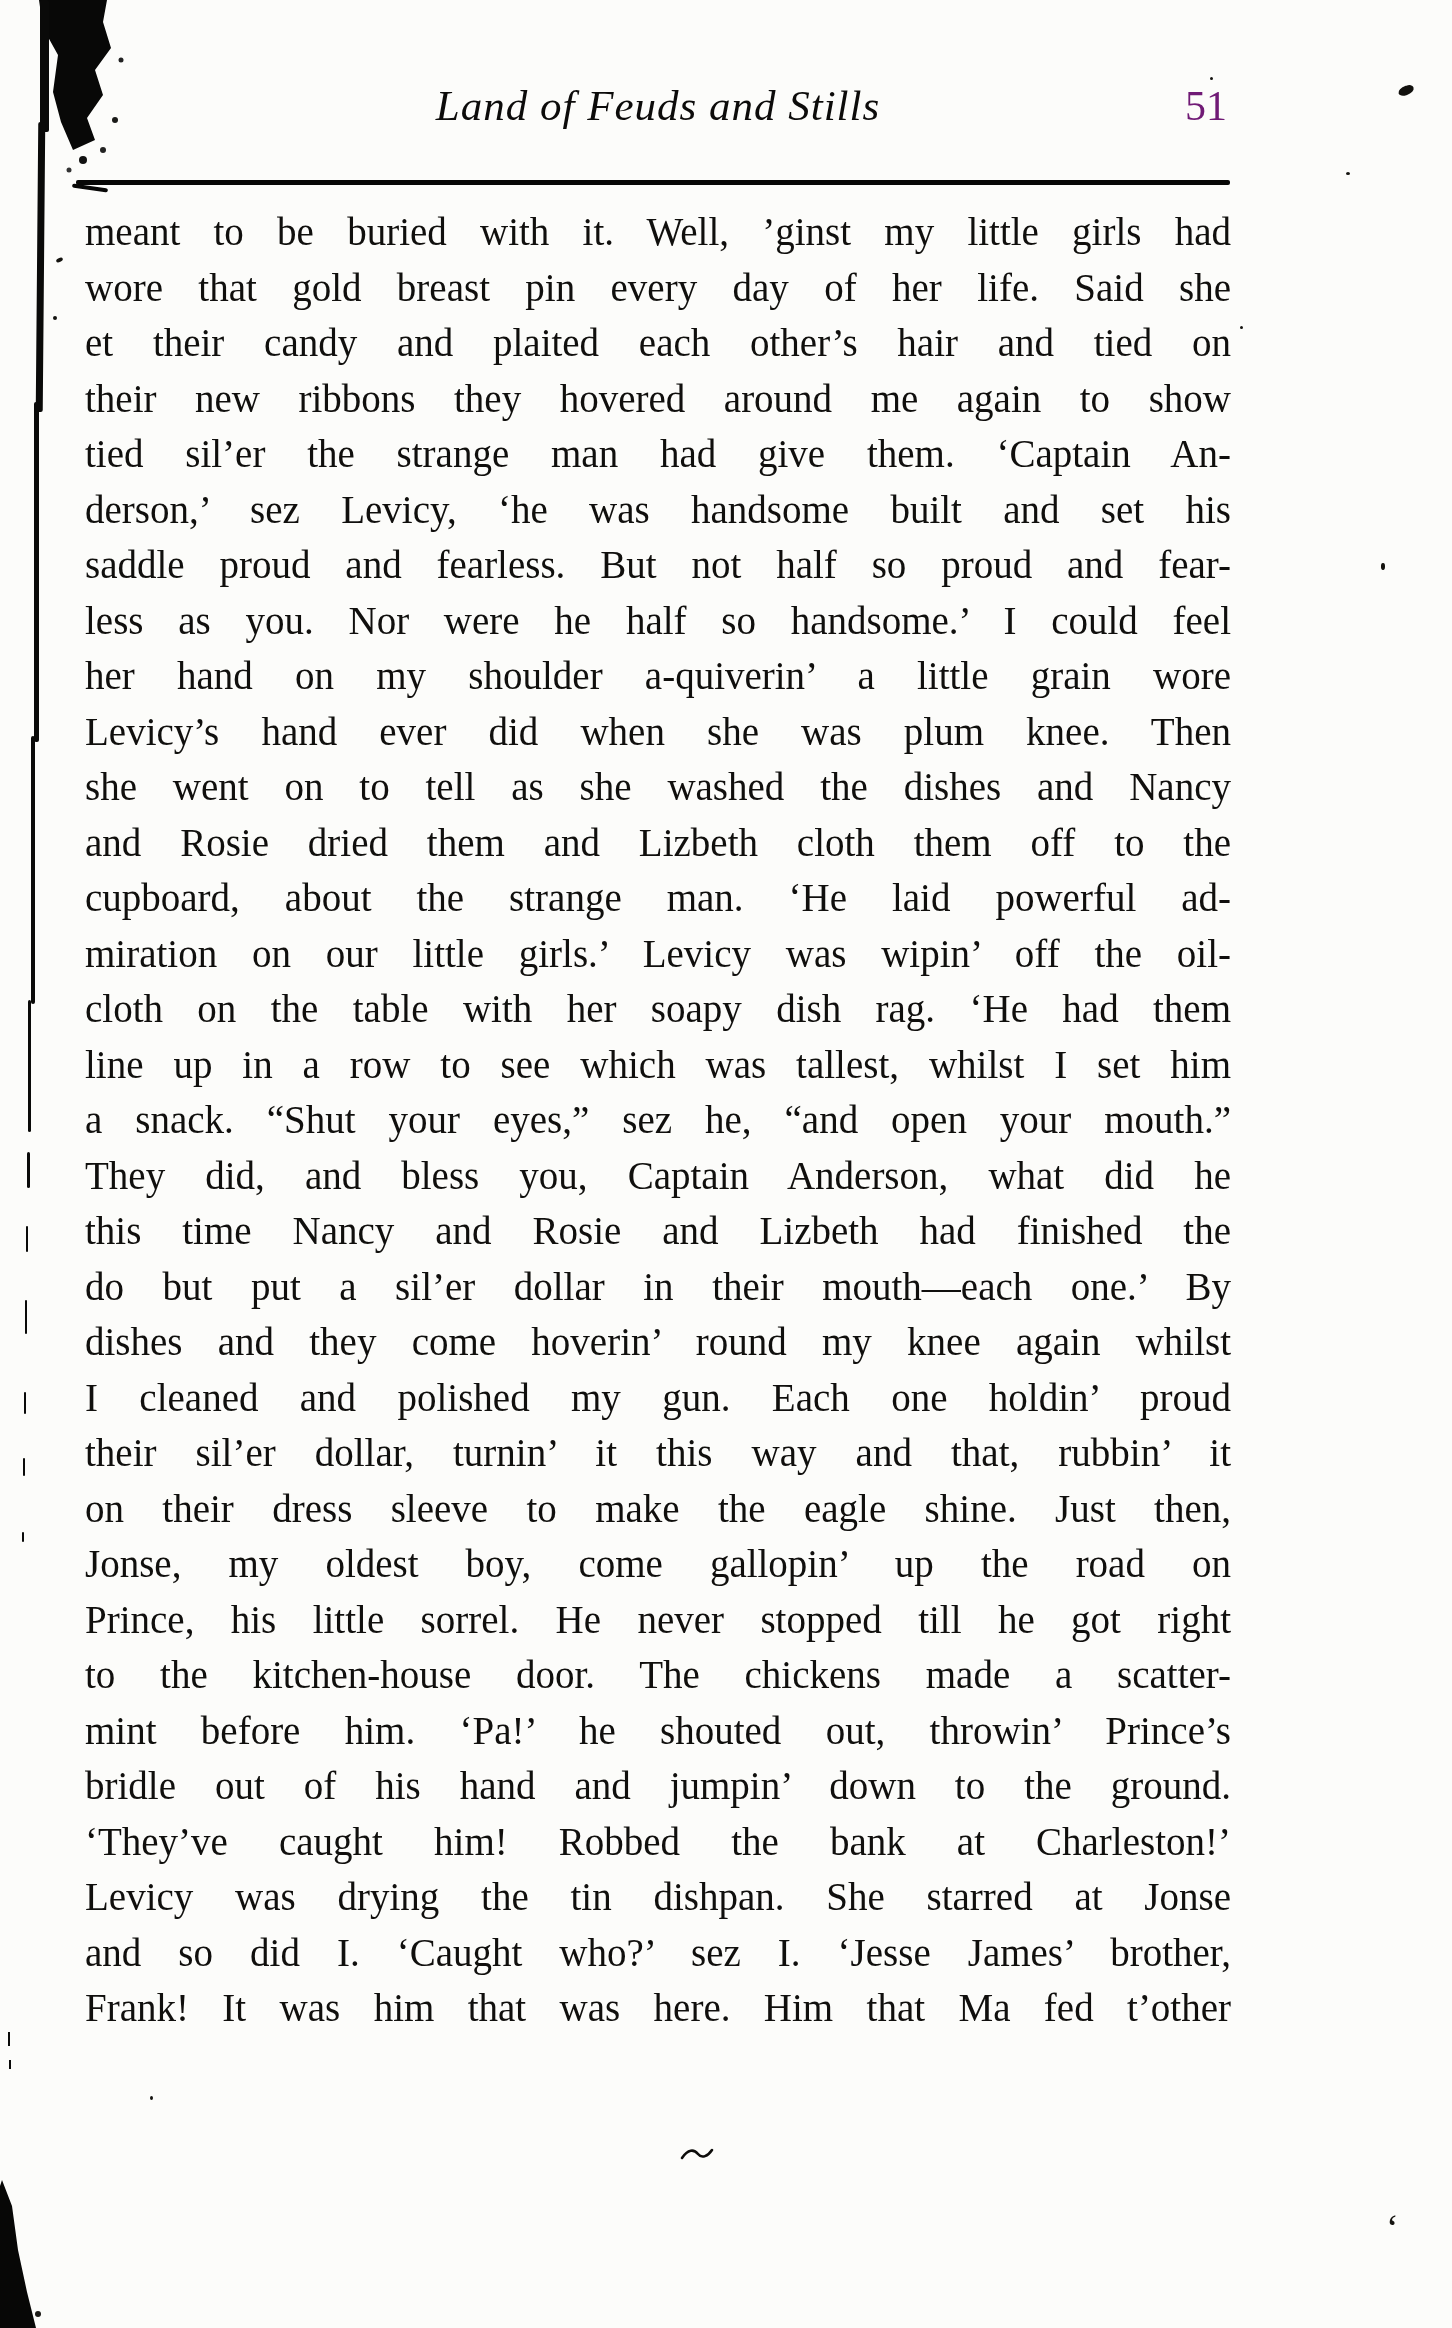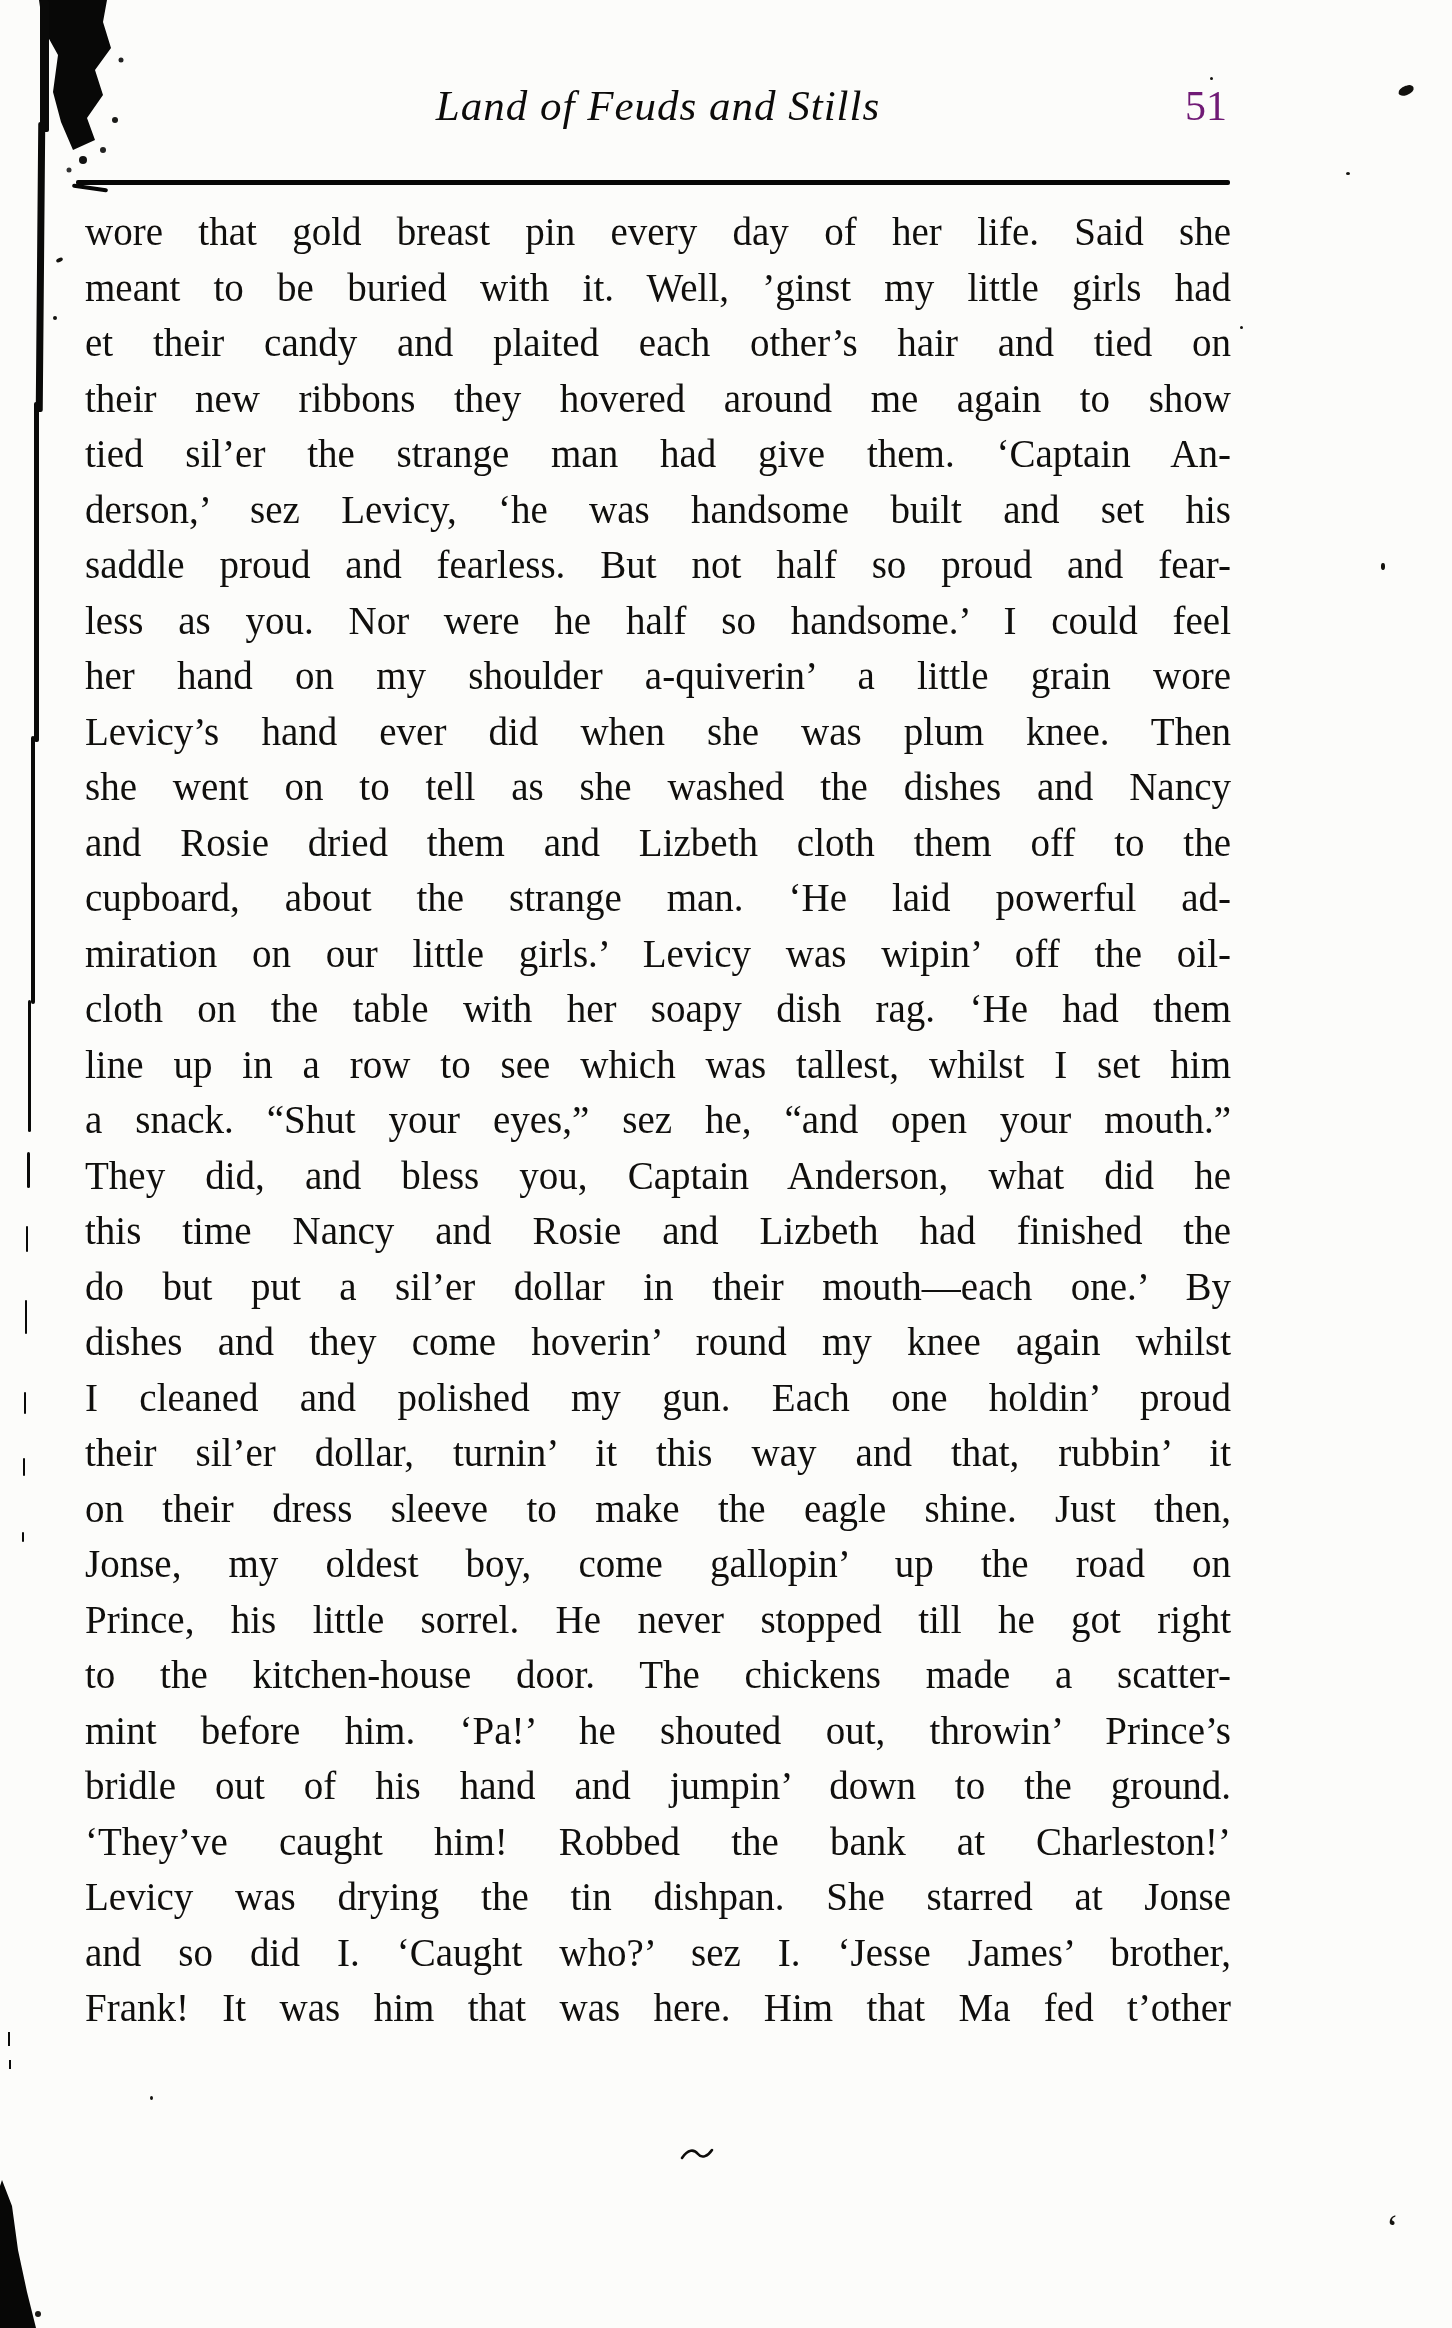--- a/index.html
+++ b/index.html
@@ -55,22 +55,22 @@
 <div class="page">
 
   <div class="header">
     <span class="title">Land of Feuds and Stills</span>
     <span class="pagenum">51</span>
   </div>
   <div class="rule"></div>
   <div class="rule-curl artifact"></div>
 
   <div class="body-text">
+      <div class="line">meant to be buried with it. Well, ’ginst my little girls had</div>
       <div class="line">wore that gold breast pin every day of her life. Said she</div>
-      <div class="line">meant to be buried with it. Well, ’ginst my little girls had</div>
       <div class="line">et their candy and plaited each other’s hair and tied on</div>
       <div class="line">their new ribbons they hovered around me again to show</div>
       <div class="line">tied sil’er the strange man had give them. ‘Captain An-</div>
       <div class="line">derson,’ sez Levicy, ‘he was handsome built and set his</div>
       <div class="line">saddle proud and fearless. But not half so proud and fear-</div>
       <div class="line">less as you. Nor were he half so handsome.’ I could feel</div>
       <div class="line">her hand on my shoulder a-quiverin’ a little grain wore</div>
       <div class="line">Levicy’s hand ever did when she was plum knee. Then</div>
       <div class="line">she went on to tell as she washed the dishes and Nancy</div>
       <div class="line">and Rosie dried them and Lizbeth cloth them off to the</div>

